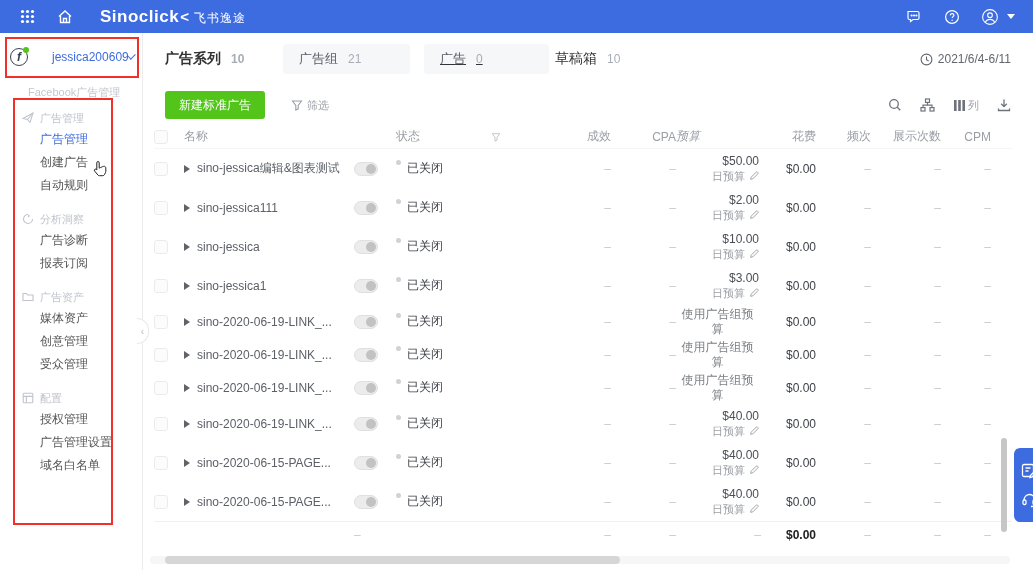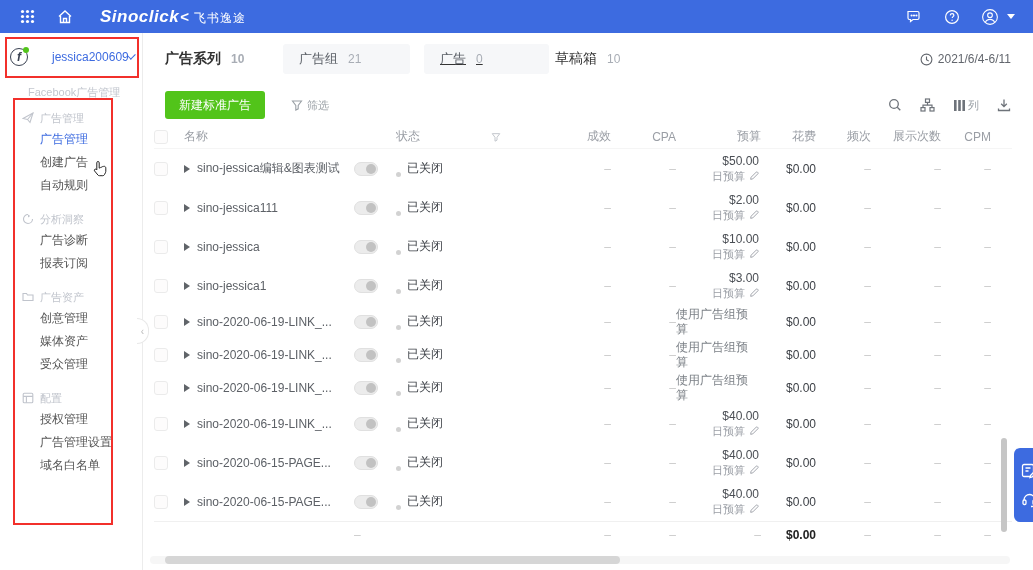--- a/index.html
+++ b/index.html
@@ -7,21 +7,21 @@
     font-family:"Liberation Sans","DejaVu Sans",sans-serif; font-size:12px; color:#333; }
   .page { position:relative; width:1033px; height:570px; background:#fff; }
 
   
   .topbar { position:absolute; left:0; top:0; width:1033px; height:33px;
     background:#3d6be0; display:flex; align-items:center; color:#fff; z-index:10; }
   .tb-ic { width:18px; height:18px; display:flex; align-items:center; justify-content:center; cursor:pointer; }
   .tb-grid { margin-left:18px; }
   .tb-home { margin-left:20px; }
   .brand { display:flex; align-items:baseline; margin-left:26px; }
-  .brand-main { font-style:italic; font-weight:900; font-size:17px; letter-spacing:.5px; }
+  .brand-main { font-weight:900; font-size:17px; letter-spacing:.5px; }
   .brand-arrow { font-weight:900; font-size:15px; margin-left:1px; }
   .brand-cn { font-size:12px; margin-left:5px; letter-spacing:1px; }
   .tb-right { margin-left:auto; display:flex; align-items:center; gap:20px; margin-right:18px; }
   .tb-caret { width:0; height:0; border-left:4px solid transparent; border-right:4px solid transparent;
     border-top:5px solid #fff; margin-left:-12px; }
 
   
   .sidebar { position:absolute; left:0; top:33px; width:143px; height:537px;
     background:#fff; border-right:1px solid #ececec; z-index:5; }
   .account { position:absolute; left:10px; top:9px; width:124px; height:30px;
@@ -82,41 +82,41 @@
 
   
   .table { position:relative; margin-left:10px; width:858px; }
   .tr { display:flex; align-items:center; }
   .thead { height:24px; color:#9a9ea5; border-bottom:1px solid #f5f5f5; }
   .tbody .tr { height:39px; }
   .tbody .tr.compact { height:33px; }
   .c-cb   { width:30px; display:flex; align-items:center; }
   .c-name { width:170px; display:flex; align-items:center; gap:7px; }
   .c-tg   { width:42px; display:flex; align-items:center; }
-  .c-st   { width:95px; display:flex; align-items:flex-end; gap:6px; }
+  .c-st   { width:95px; display:flex; align-items:flex-start; gap:6px; }
   .c-fl   { width:45px; display:flex; align-items:center; }
   .c-eff  { width:75px; text-align:right; }
   .c-cpa  { width:65px; text-align:right; }
   .c-bud  { width:85px; }
   .c-sp   { width:55px; text-align:right; }
   .c-fr   { width:55px; text-align:right; }
   .c-im   { width:70px; text-align:right; }
   .c-cpm  { width:50px; text-align:right; }
   .checkbox { width:14px; height:14px; border:1px solid #ebebeb; border-radius:3px; background:#fdfcfc; cursor:pointer; }
   .expand-arrow { width:0; height:0; border-top:4px solid transparent; border-bottom:4px solid transparent;
     border-left:6px solid #606469; cursor:pointer; flex:none; }
   .row-name { color:#5c6066; white-space:nowrap; overflow:hidden; text-overflow:ellipsis; cursor:pointer; }
   .toggle { width:24px; height:14px; border-radius:8px; background:#ececec; border:1px solid #e0e0e0;
     position:relative; cursor:pointer; }
   .toggle .knob { position:absolute; right:1px; top:1px; width:10px; height:10px; border-radius:50%; background:#c2c2c2; }
   .st-dot { width:5px; height:5px; border-radius:50%; background:#d2d2d2; flex:none; }
   .st-text { color:#3b3f45; font-size:12px; }
   .dash { color:#c9c9c9; }
   .money { color:#3b3f45; }
-  .td-bud { display:flex; flex-direction:column; align-items:flex-end; justify-content:center; padding-right:2px; }
+  .td-bud { display:flex; flex-direction:column; align-items:flex-end; justify-content:center; padding-right:2px;text-align:center; }
   .bud-amount { color:#4a4e54; line-height:15px; }
   .bud-line2 { display:flex; align-items:center; gap:4px; line-height:15px; }
   .bud-label { color:#9a9ea5; font-size:11px; }
   .bud-group { color:#7c8187; font-size:12px; }
   .tr-summary { height:26px; border-top:1px solid #f0f0f0; }
   .tr-summary .c-sp { font-weight:700; color:#222; }
 
   
   .hscroll { position:absolute; left:150px; top:556px; width:860px; height:8px; border-radius:4px; background:#f6f6f6; }
   .hscroll .thumb { position:absolute; left:15px; top:0; width:455px; height:8px; border-radius:4px; background:#d6d6d6; cursor:pointer; }
@@ -226,22 +226,22 @@
         <div class="menu-item">报表订阅</div>
       </div>
 
       <div class="menu-section">
         <div class="sec-head">
           <svg width="12" height="12" viewBox="0 0 12 12" fill="none" stroke="#c0c4cc" stroke-width="1.1">
             <path d="M1 2.5h3.5l1 1.5H11v5.5H1z"></path>
           </svg>
           <span>广告资产</span>
         </div>
+        <div class="menu-item">媒体资产</div>
         <div class="menu-item">创意管理</div>
-        <div class="menu-item">媒体资产</div>
         <div class="menu-item">受众管理</div>
       </div>
 
       <div class="menu-section">
         <div class="sec-head">
           <svg width="12" height="12" viewBox="0 0 12 12" fill="none" stroke="#c0c4cc" stroke-width="1.1">
             <rect x="1.2" y="1.2" width="9.6" height="9.6" rx="1"></rect>
               <path d="M1.2 4.4h9.6M4.4 4.4v6.4"></path>
           </svg>
           <span>配置</span>
@@ -339,21 +339,21 @@
         <div class="c-st">
             <span>状态</span>
           </div>
         <div class="c-fl">
           <svg width="10" height="10" viewBox="0 0 12 12" fill="none" stroke="#c3c7cd" stroke-width="1.2">
             <path d="M1.5 2h9L7.2 6.4v3.4L4.8 11V6.4z"></path>
           </svg>
         </div>
         <div class="c-eff">成效</div>
         <div class="c-cpa">CPA</div>
-        <div class="c-bud" style="text-align:right;">预算</div>
+        <div class="c-bud" style="font-style:italic;">预算</div>
         <div class="c-sp">花费</div>
         <div class="c-fr">频次</div>
         <div class="c-im">展示次数</div>
         <div class="c-cpm">CPM</div>
       </div>
 
       <div class="tbody">
   <div class="tr">
     <div class="c-cb">
               <span class="checkbox"></span>

